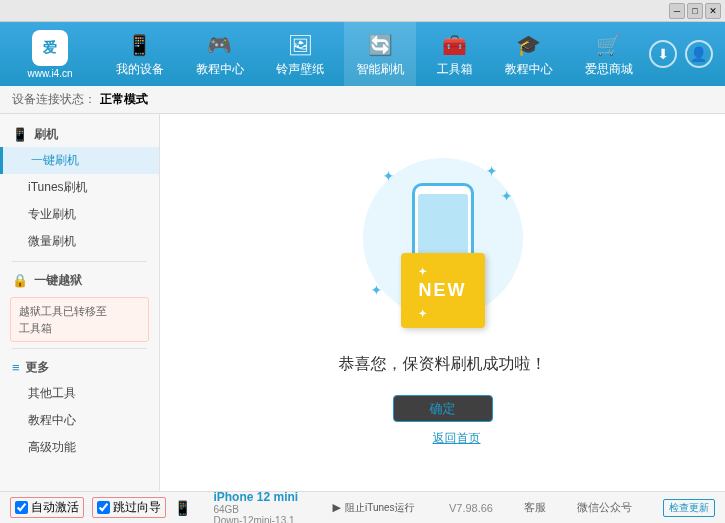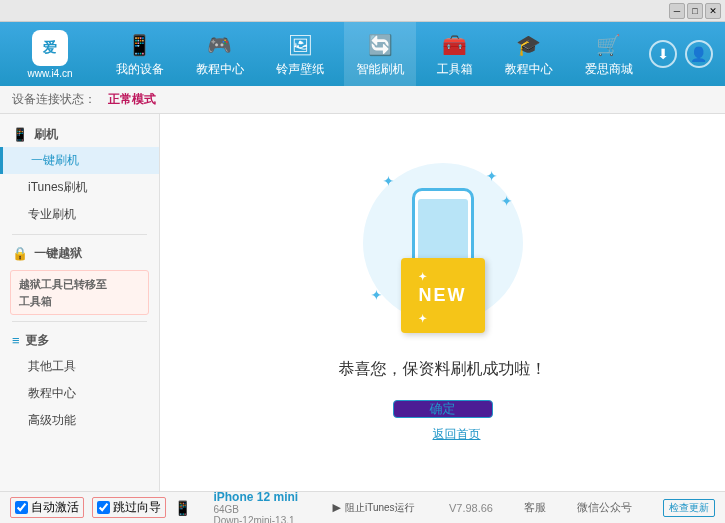--- a/index.html
+++ b/index.html
@@ -104,21 +104,21 @@
       height: 28px;
       background: #f5f5f5;
       border-bottom: 1px solid #ddd;
       display: flex;
       align-items: center;
       padding: 0 12px;
       font-size: 12px;
       color: #555;
     }
     .status-bar .status-label { color: #666; }
-    .status-bar .status-value { color: #be185d; font-weight: bold; margin-left: 12px; }
+    .status-bar .status-value { color: #000000; font-weight: bold; margin-left: 4px; }
 
     
     .main {
       display: flex;
       height: calc(523px - 22px - 64px - 28px - 32px);
     }
 
     
     .sidebar {
       width: 160px;
@@ -157,21 +157,20 @@
     }
     .sidebar-notice {
       margin: 4px 10px;
       background: #fff3f0;
       border: 1px solid #ffccc7;
       border-radius: 3px;
       padding: 5px 8px;
       font-size: 11px;
       color: #666;
       line-height: 1.5;
-      font-weight: bold;
     }
     .sidebar-divider {
       height: 1px;
       background: #e0e0e0;
       margin: 6px 12px;
     }
 
     
     .content {
       flex: 1;
@@ -265,23 +264,23 @@
     .sparkle-4 { bottom: 40px; left: 8px; }
 
     .success-title {
       font-size: 16px;
       color: #333;
       margin-bottom: 20px;
       font-weight: normal;
     }
     .btn-confirm {
       width: 100px;
-      height: 18px;
+      height: 27px;
       border: 1px solid #2196c8;
-      background: #4c1d95;
+      background: #404040;
       color: #2196c8;
       border-radius: 4px;
       cursor: pointer;
       font-size: 13px;
       display: flex; align-items: center; justify-content: center;
     }
     .link-back {
       margin-top: 8px;
       color: #2196c8;
       font-size: 12px;
@@ -425,20 +424,21 @@
   <div class="sidebar">
 
     <div class="sidebar-section">
       <div class="sidebar-section-header">
         <span class="icon">📱</span>
         <span>刷机</span>
       </div>
       <div class="sidebar-item active">一键刷机</div>
       <div class="sidebar-item">iTunes刷机</div>
       <div class="sidebar-item">专业刷机</div>
+      <div class="sidebar-item">微量刷机</div>
     </div>
 
     <div class="sidebar-divider"></div>
 
     <div class="sidebar-section">
       <div class="sidebar-section-header">
         <span class="icon">🔒</span>
         <span>一键越狱</span>
       </div>
       <div class="sidebar-notice">越狱工具已转移至<br>工具箱</div>

